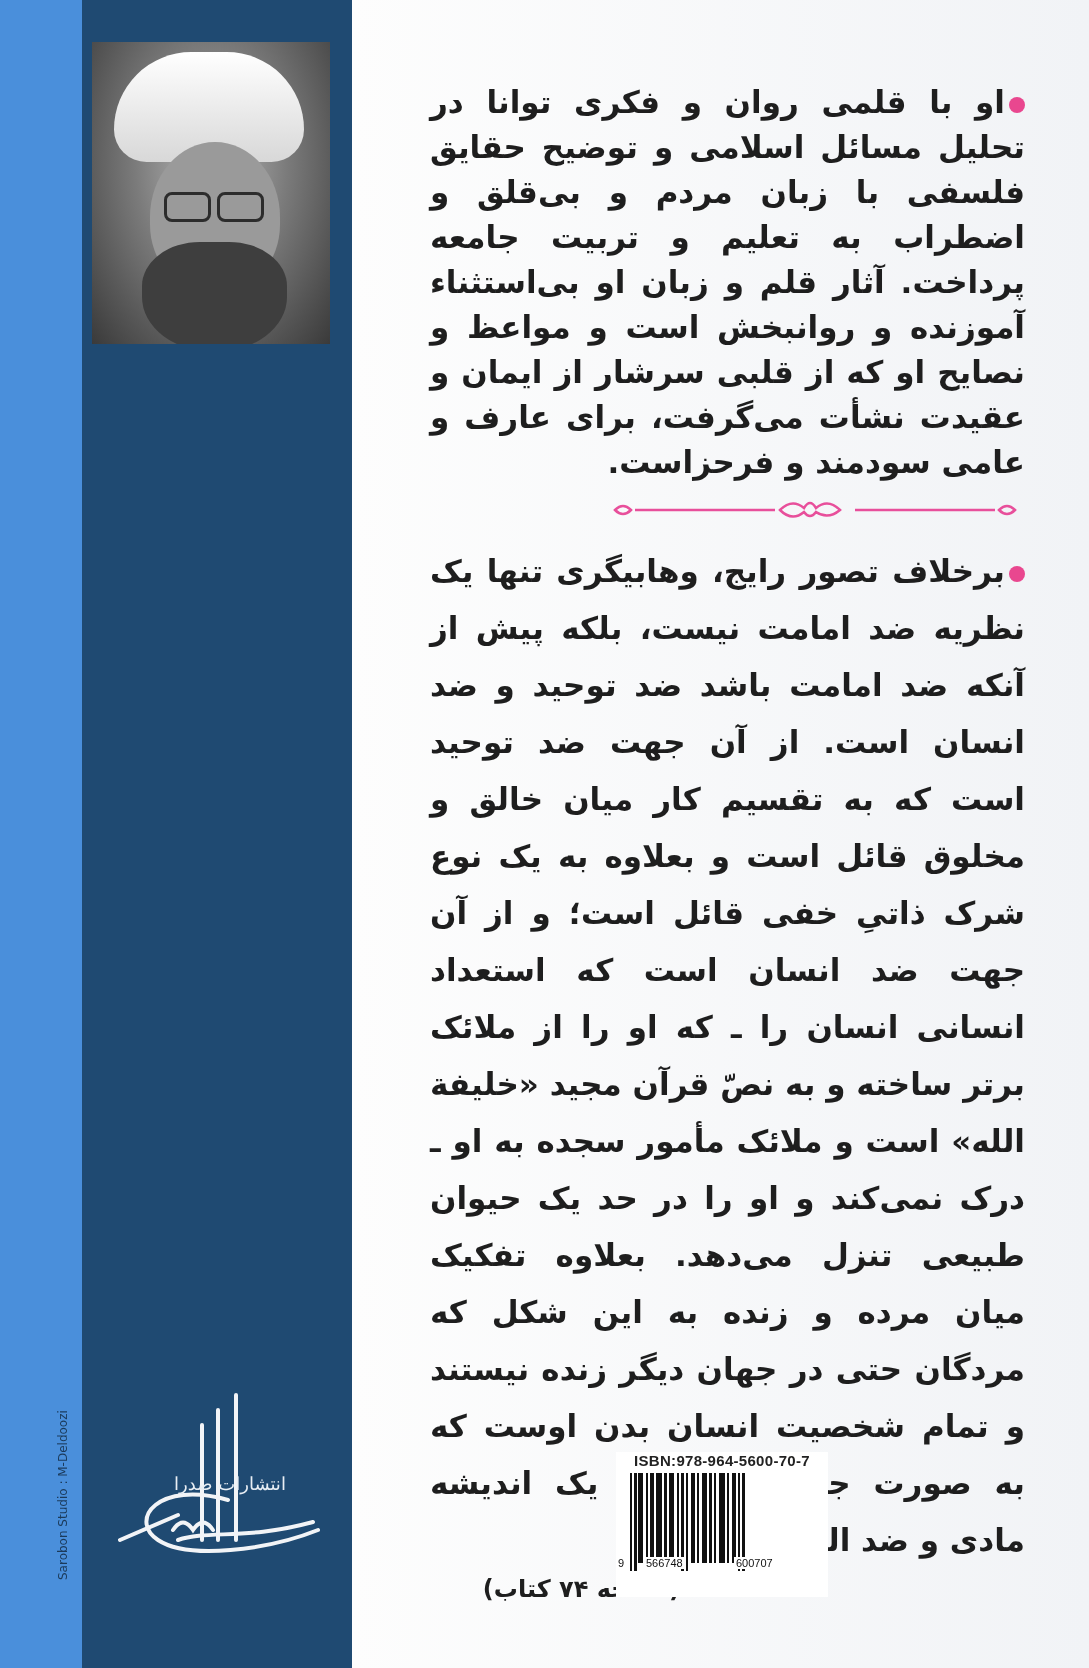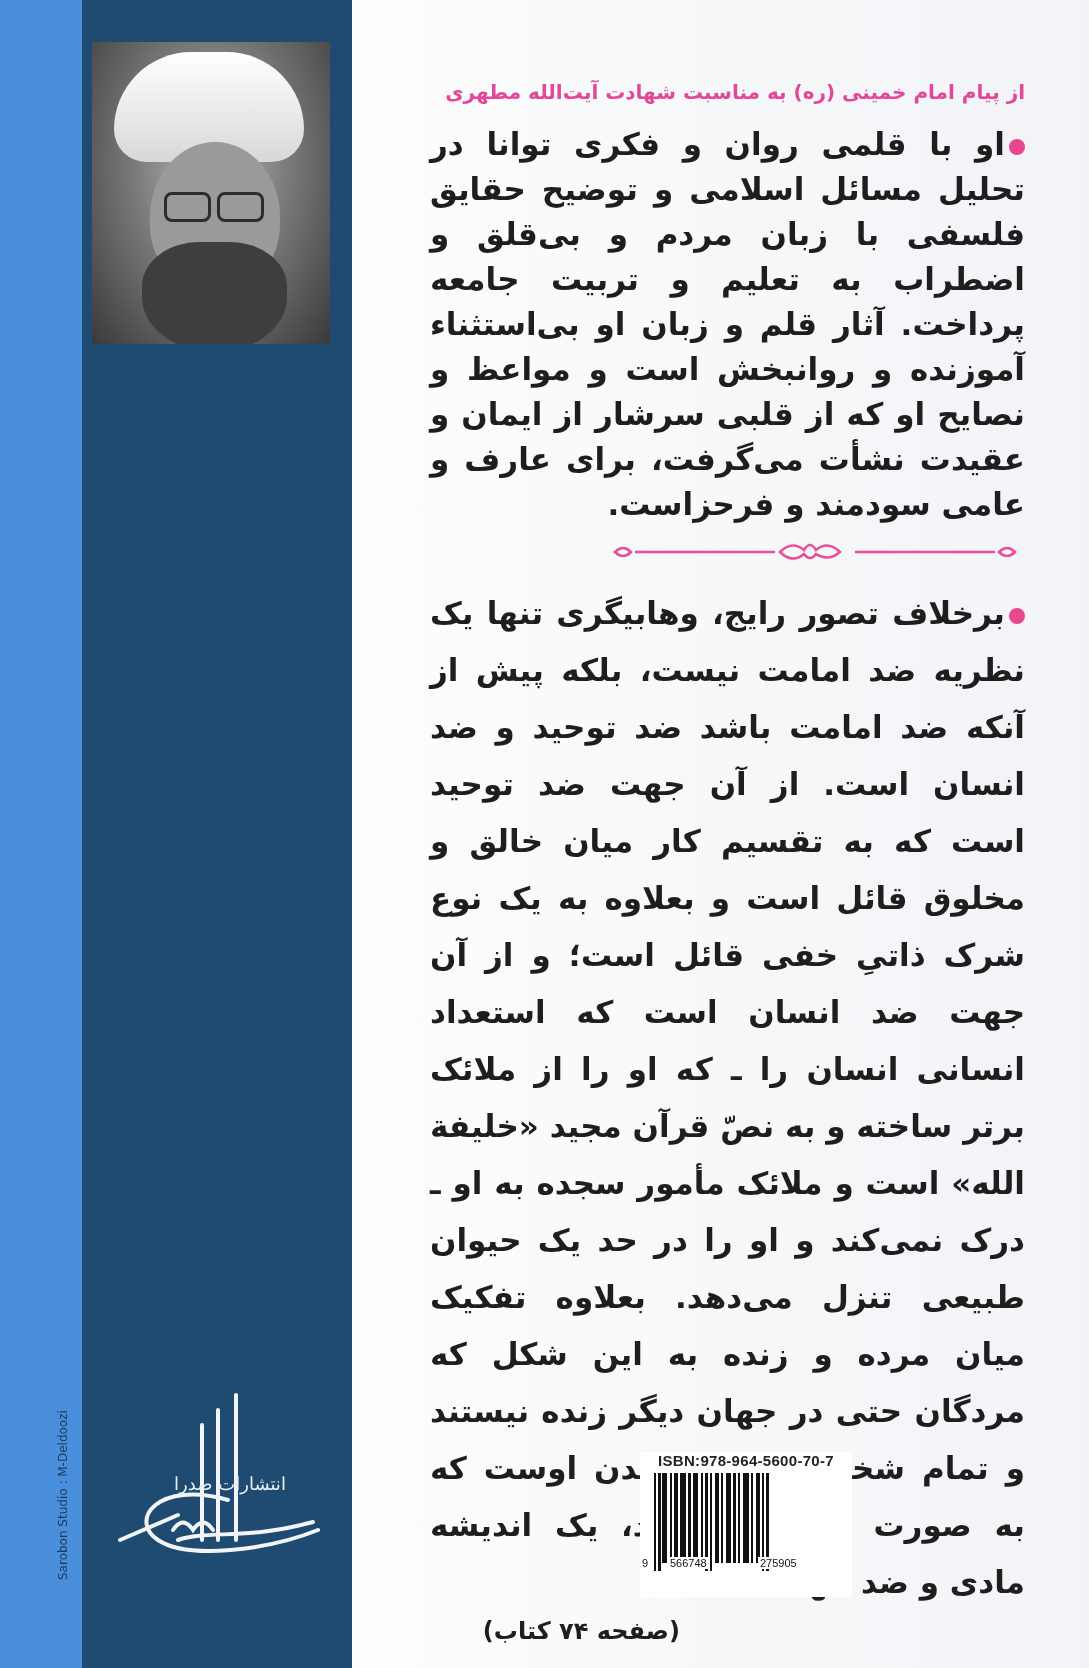--- a/index.html
+++ b/index.html
@@ -15,21 +15,21 @@
   .beard { position:absolute; left:50px; top:200px; width:145px; height:110px; border-radius:40% 40% 50% 50%; background:#3e3e3e; }
   .credit { position:absolute; left:56px; top:1580px; transform:rotate(-90deg); transform-origin:left top; color:#1b3a5a; font-size:12px; white-space:nowrap; }
   .logo { position:absolute; left:118px; top:1390px; width:210px; height:190px; }
   .logo-text { position:absolute; left:150px; top:1473px; width:160px; text-align:center; color:#e8eef4; font-family:"DejaVu Serif", serif; font-size:18px; direction:rtl; }
   .content { position:absolute; left:430px; top:80px; width:595px; direction:rtl; text-align:justify; color:#1e1e1e; }
   .heading { color:#e2489a; font-weight:bold; font-size:20px; text-align:right; margin:0 0 18px 0; }
   .para { font-size:31px; line-height:45px; font-weight:bold; margin:0; position:relative; text-align-last:right; }
   .bullet { display:inline-block; width:16px; height:16px; border-radius:50%; background:#e9478f; margin-left:4px; vertical-align:middle; }
   .ornament { position:relative; margin:14px auto 18px auto; width:420px; height:22px; }
   .source { font-size:24px; font-weight:bold; text-align:right; padding-right:345px; margin-top:6px; }
-  .isbn-box { position:absolute; left:640px; top:1452px; width:212px; height:145px; background:#ffffff; }
+  .isbn-box { position:absolute; left:616px; top:1452px; width:212px; height:145px; background:#ffffff; }
   .isbn-label { font-family:"Liberation Sans", sans-serif; font-weight:bold; font-size:15px; color:#222; text-align:center; letter-spacing:0.3px; }
   .barcode { position:relative; height:98px; margin:4px 12px 0 14px; display:flex; align-items:flex-start; gap:0; }
   .barcode i { display:block; height:90px; background:#111; }
   .digits { position:absolute; bottom:0; left:0; right:0; font-family:"Liberation Sans", sans-serif; font-size:11px; color:#111; }
   .digits span { position:absolute; bottom:2px; background:#fff; padding:0 2px; }
 </style>
 </head>
 <body>
 
 <div class="strip"></div>
@@ -55,21 +55,20 @@
     <path d="M84 35 L84 150"></path>
     <path d="M110 110 C40 90, 10 130, 40 150 C70 170, 150 160, 200 140"></path>
     <path d="M2 150 L60 125"></path>
     <path d="M60 150 C90 140, 130 150, 195 132"></path>
     <path d="M55 140 q10 -15 20 0 q10 -15 20 0"></path>
   </g>
 </svg>
 <div class="logo-text">انتشارات صدرا</div>
 
 <div class="content">
-  <p class="heading">از پیام امام خمینی (ره) به مناسبت شهادت آیت‌الله مطهری</p>
   <p class="para">
     <span class="bullet"></span><span>او با قلمی روان و فکری توانا در تحلیل مسائل اسلامی و توضیح حقایق فلسفی با زبان مردم و بی‌قلق و اضطراب به تعلیم و تربیت جامعه پرداخت. آثار قلم و زبان او بی‌استثناء آموزنده و روانبخش است و مواعظ و نصایح او که از قلبی سرشار از ایمان و عقیدت نشأت می‌گرفت، برای عارف و عامی سودمند و فرحزاست.</span>
   </p>
 
   <svg class="ornament" viewBox="0 0 420 22">
     <g stroke="#e84f9b" fill="none" stroke-width="2.5">
       <line x1="30" y1="11" x2="170" y2="11"></line>
       <line x1="250" y1="11" x2="390" y2="11"></line>
       <path d="M175 11 q12 -12 24 -2 q6 -10 12 0 q12 -10 24 2 q-12 10 -24 2 q-6 8 -12 0 q-12 10 -24 -2z"></path>
       <path d="M10 11 q8 -8 16 0 q-8 8 -16 0z"></path>
@@ -103,16 +102,16 @@
     <i style="width:3px;margin-right:2px"></i>
       <i style="width:2px;margin-right:3px"></i>
       <i style="width:6px;margin-right:2px"></i>
     <i style="width:2px;margin-right:3px"></i>
       <i style="width:4px;margin-right:2px"></i>
       <i style="width:2px;margin-right:2px;height:98px"></i>
     <i style="width:3px;height:98px"></i>
     <div class="digits">
       <span style="left:-14px">9</span>
       <span style="left:14px">566748</span>
-      <span style="left:104px">275905</span>
+      <span style="left:104px">600707</span>
     </div>
   </div>
 </div>
 
 </body></html>

